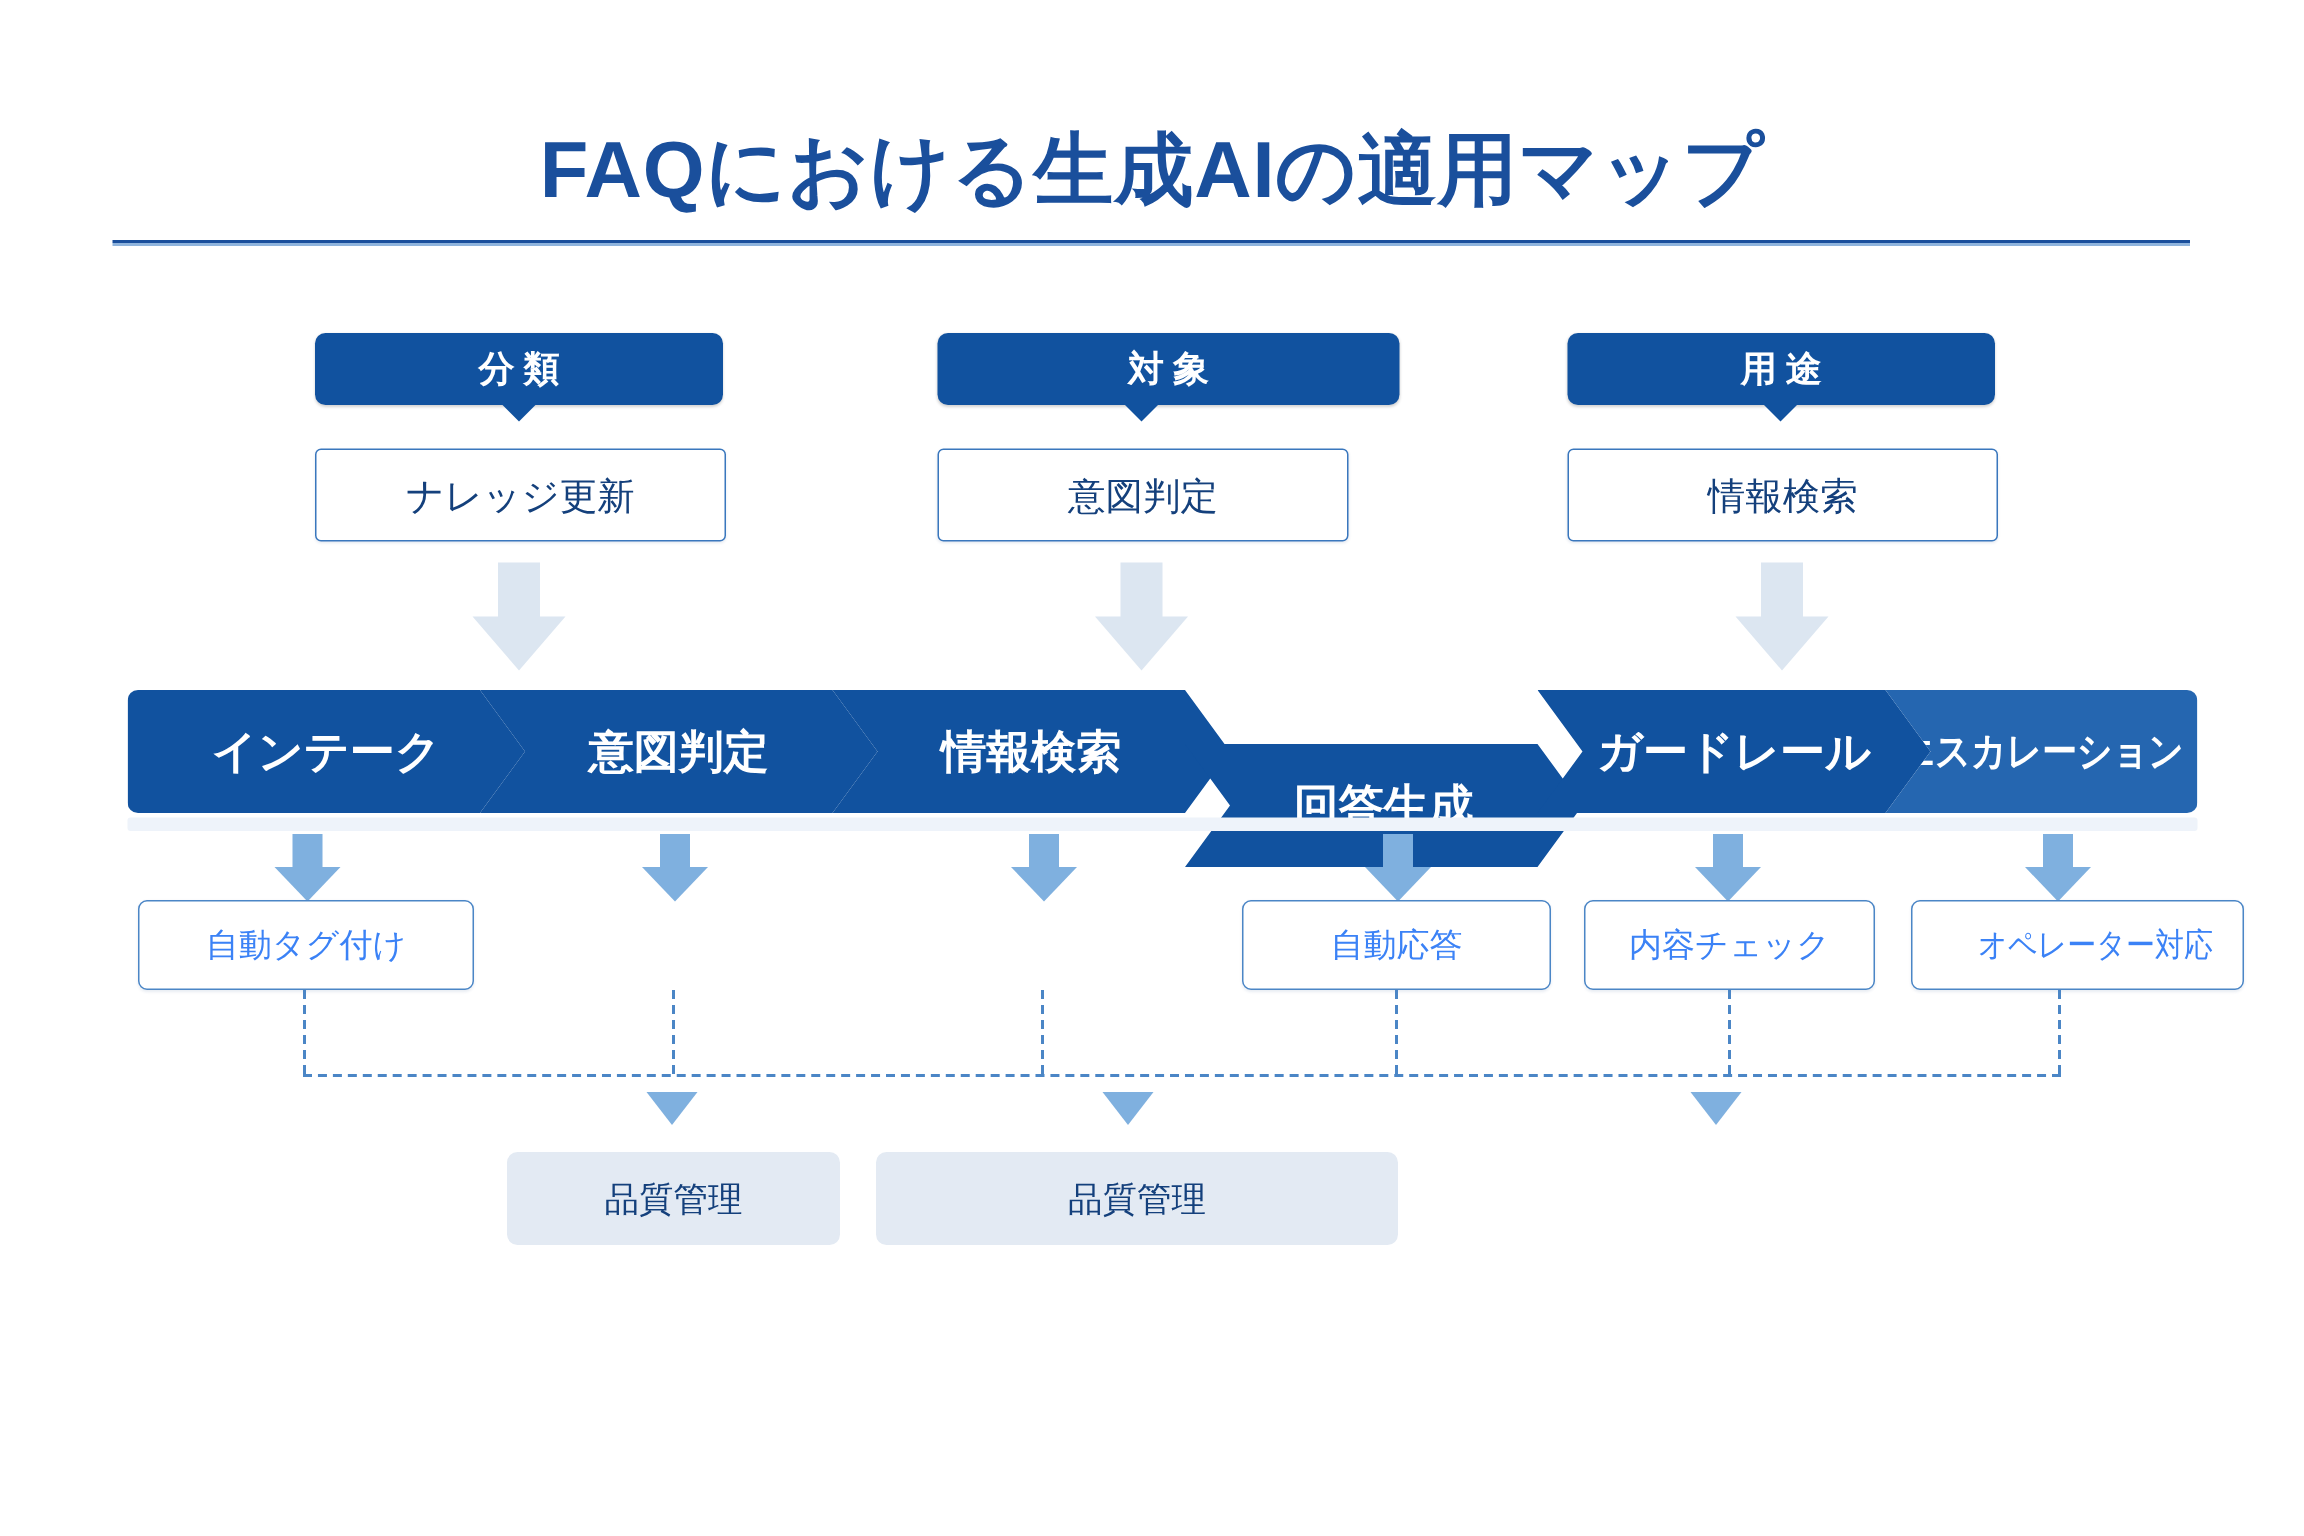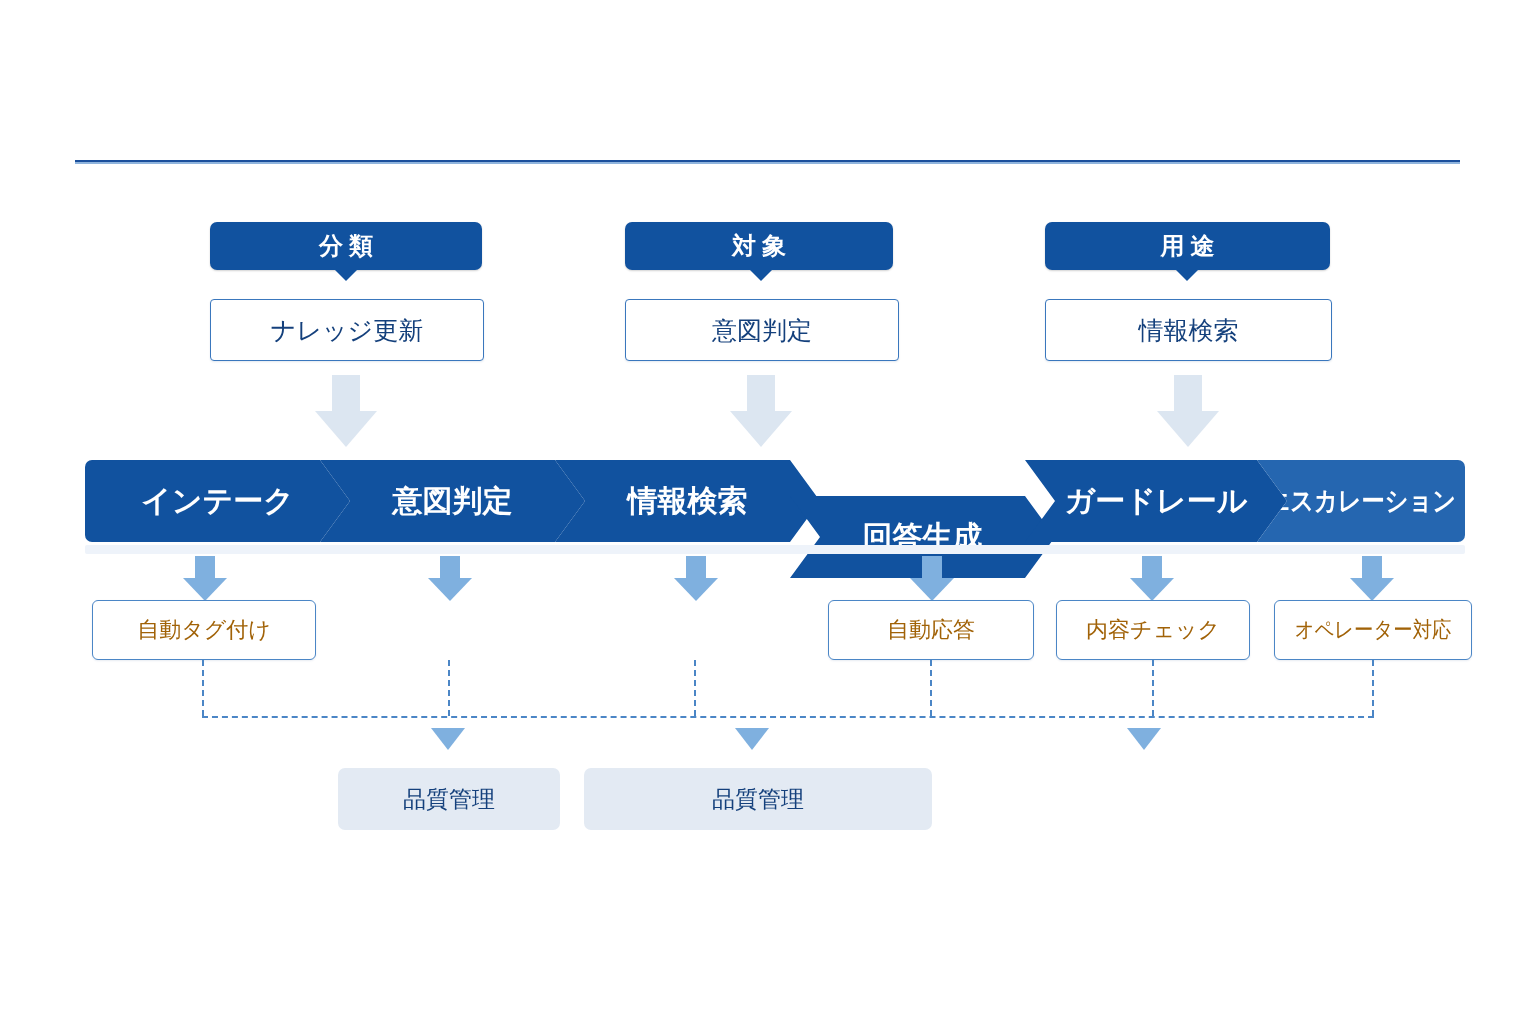--- a/index.html
+++ b/index.html
@@ -115,21 +115,21 @@
     border-top:23px solid #7fb0df;
   }
 
   
   .mid-box{
     position:absolute;top:600px;height:58px;
     background:#ffffff;
     border:1.5px solid #4b86c6;
     border-radius:6px;
     display:flex;align-items:center;justify-content:center;
-    font-size:22px;color:#a16207;
+    font-size:22px;color:#3b82f6;
     box-shadow:0 1px 2px rgba(30,70,130,.10);
   }
   .mid-box .lbl.condensed{transform:scaleX(.88);transform-origin:center;white-space:nowrap;}
 
   
   .v-dash{
     position:absolute;width:0;
     border-left:2.5px dashed #4b86c6;
   }
   .h-dash{
@@ -150,35 +150,36 @@
     border-radius:7px;
     display:flex;align-items:center;justify-content:center;
     font-size:23px;color:#14407c;
   }
 </style>
 </head>
 <body>
 
 <div class="canvas">
 
+  <div class="title">FAQにおける生成AIの適用マップ</div>
   <div class="title-rule"></div>
 
   <div class="hdr-pill" style="left:210px;top:222px;width:272px;">
     <span>分類</span>
   </div>
   <div class="hdr-tab" style="left:335px;top:270px;"></div>
   <div class="top-box" style="left:210px;top:299px;width:272px;">
     <span>ナレッジ更新</span>
   </div>
   <div class="big-arrow" style="left:315px;top:375px;">
     <div class="shaft"></div>
     <div class="head"></div>
   </div>
 
-  <div class="hdr-pill" style="left:625px;top:222px;width:268px;">
+  <div class="hdr-pill" style="left:625px;top:222px;width:308px;">
     <span>対象</span>
   </div>
   <div class="hdr-tab" style="left:750px;top:270px;"></div>
   <div class="top-box" style="left:625px;top:299px;width:272px;">
     <span>意図判定</span>
   </div>
   <div class="big-arrow" style="left:730px;top:375px;">
     <div class="shaft"></div>
     <div class="head"></div>
   </div>
@@ -244,21 +245,21 @@
 
   <div class="mid-box" style="left:92px;width:222px;">
     <span class="lbl">自動タグ付け</span>
   </div>
   <div class="mid-box" style="left:1056px;width:192px;">
     <span class="lbl">内容チェック</span>
   </div>
   <div class="mid-box" style="left:828px;width:204px;">
     <span class="lbl">自動応答</span>
   </div>
-  <div class="mid-box" style="left:1274px;width:196px;">
+  <div class="mid-box" style="left:1274px;width:196px;padding-left:24px;">
     <span class="lbl condensed">オペレーター対応</span>
   </div>
 
   <div class="v-dash" style="left:202px;top:660px;height:56px;"></div>
   <div class="v-dash" style="left:448px;top:660px;height:56px;"></div>
   <div class="v-dash" style="left:694px;top:660px;height:56px;"></div>
   <div class="v-dash" style="left:930px;top:660px;height:56px;"></div>
   <div class="v-dash" style="left:1152px;top:660px;height:56px;"></div>
   <div class="v-dash" style="left:1372px;top:660px;height:56px;"></div>
   <div class="h-dash" style="left:202px;top:716px;width:1172px;"></div>

